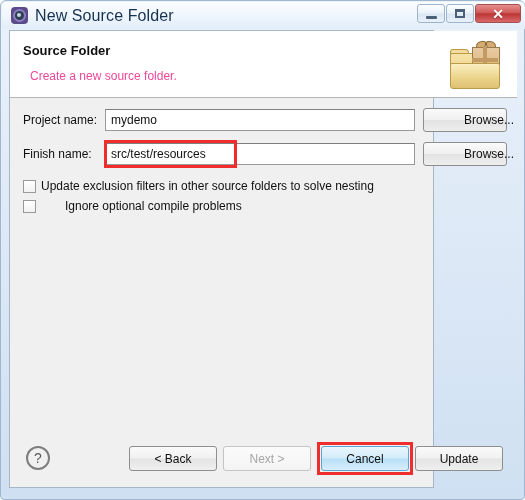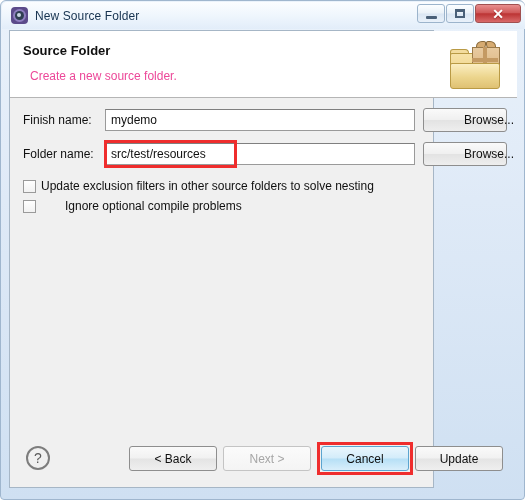--- a/index.html
+++ b/index.html
@@ -64,21 +64,21 @@
   }
   #title-icon .gear-dot {
     position: absolute;
     left: 6px; top: 6px;
     width: 4px; height: 4px;
     background: #c9d6e4;
     border-radius: 50%;
   }
   #title-text {
     margin-left: 7px;
-    font-size: 12px;
+    font-size: 16px;
     color: #16324f;
     letter-spacing: 0.1px;
     white-space: nowrap;
   }
 
   
   #window-controls {
     position: absolute;
     right: 4px; top: 2px;
     display: flex;
@@ -388,27 +388,27 @@
         <div class="pkg-bow-l"></div>
         <div class="pkg-bow-r"></div>
         <div class="pkg-box"></div>
         <div class="pkg-band-v"></div>
         <div class="pkg-band-h"></div>
         <div class="folder-front"></div>
       </div>
     </div>
 
     <div class="form-row" id="row-project">
-      <div class="field-label">Finish name:</div>
+      <div class="field-label">Project name:</div>
       <div class="text-input" placeholder="">mydemo</div>
       <div class="browse-btn">Browse...</div>
     </div>
 
     <div class="form-row" id="row-folder">
-      <div class="field-label">Folder name:</div>
+      <div class="field-label">Finish name:</div>
       <div class="text-input" placeholder="">src/test/resources</div>
       <div id="folder-name-highlight"></div>
       <div class="browse-btn">Browse...</div>
     </div>
 
     <div class="check-row" id="check-exclusion">
       <div class="checkbox"></div>
       <div class="check-label">Update exclusion filters in other source folders to solve nesting</div>
     </div>
 

